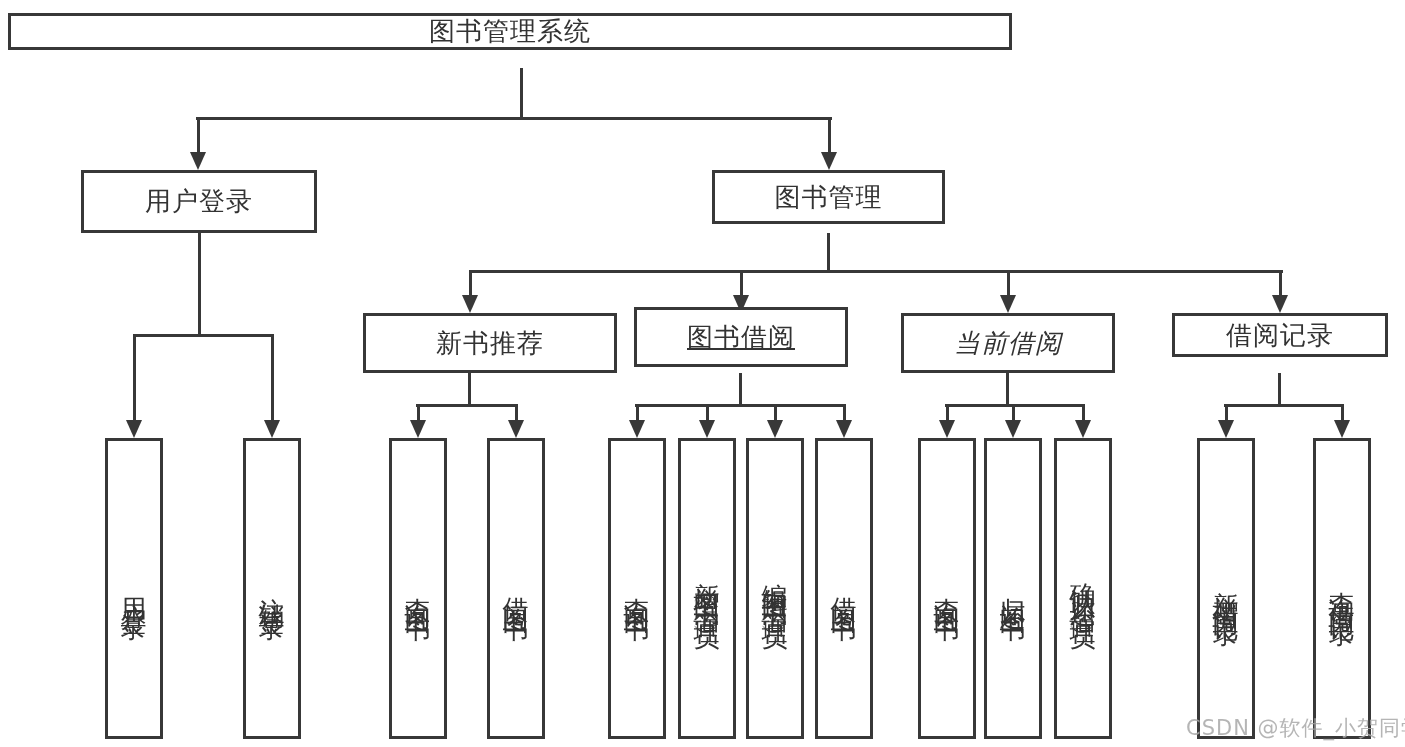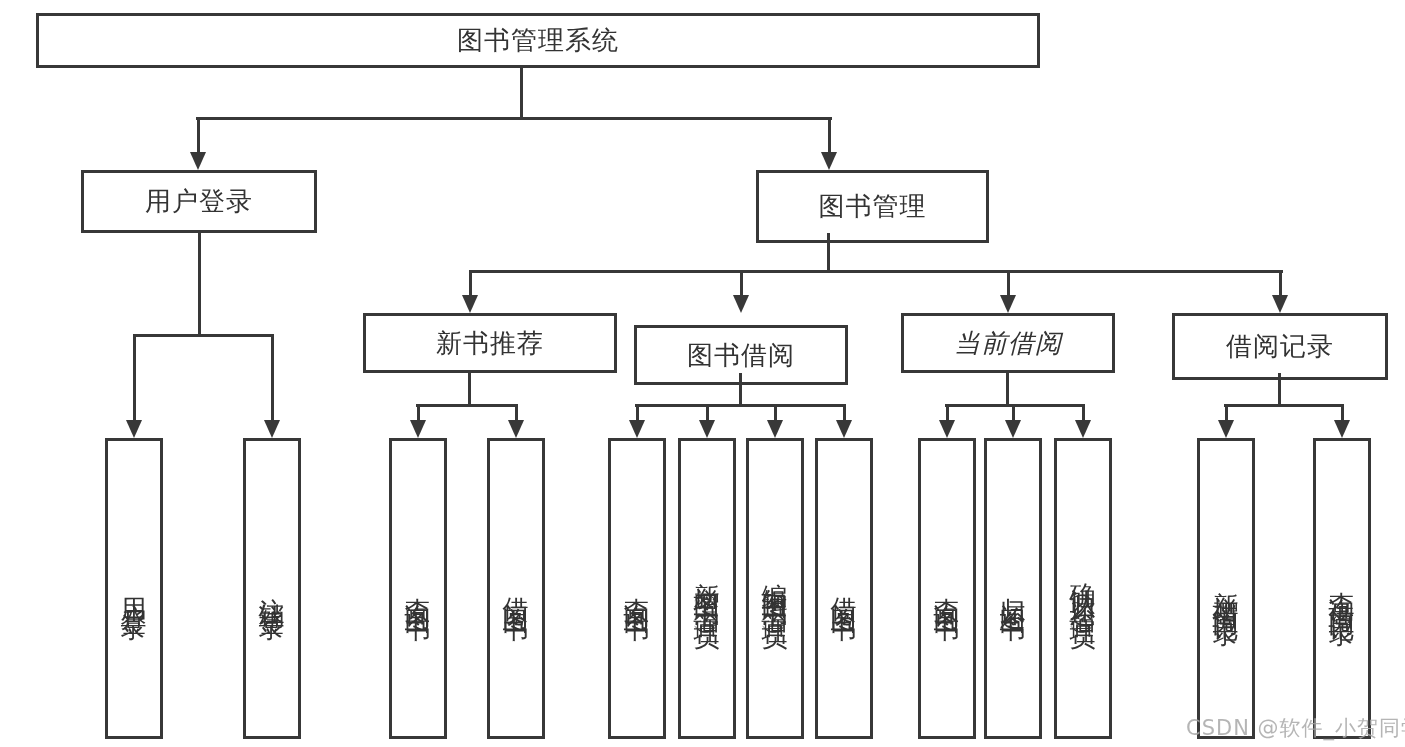--- a/index.html
+++ b/index.html
@@ -52,39 +52,39 @@
     letter-spacing:1px;
     z-index:5;
     white-space:nowrap;
   }
 </style>
 </head>
 <body>
 
 <div class="stage">
 
-  <div class="node" style="left:36px;top:13px;width:1004px;height:55px;">
+  <div class="node" style="left:8px;top:13px;width:1004px;height:37px;">
     <span>图书管理系统</span>
   </div>
 
   <div class="v-line" style="left:520px;top:68px;height:52px;"></div>
   <div class="h-line" style="left:196px;top:117px;width:636px;"></div>
   <div class="arrow" style="left:190px;top:118px;height:52px;">
     <div class="stem"></div>
       <div class="head"></div>
   </div>
   <div class="arrow" style="left:821px;top:118px;height:52px;">
     <div class="stem"></div>
       <div class="head"></div>
   </div>
 
   <div class="node" style="left:81px;top:170px;width:236px;height:63px;">
     <span>用户登录</span>
   </div>
-  <div class="node" style="left:712px;top:170px;width:233px;height:73px;margin-left:44px;">
+  <div class="node" style="left:712px;top:170px;width:233px;height:54px;">
     <span>图书管理</span>
   </div>
 
   <div class="v-line" style="left:198px;top:233px;height:103px;"></div>
   <div class="h-line" style="left:133px;top:334px;width:141px;"></div>
   <div class="arrow" style="left:126px;top:334px;height:104px;">
     <div class="stem"></div>
       <div class="head"></div>
   </div>
   <div class="arrow" style="left:264px;top:334px;height:104px;">
@@ -107,27 +107,27 @@
       <div class="head"></div>
   </div>
   <div class="arrow" style="left:1272px;top:270px;height:43px;">
     <div class="stem"></div>
       <div class="head"></div>
   </div>
 
   <div class="node" style="left:363px;top:313px;width:254px;height:60px;">
     <span>新书推荐</span>
   </div>
-  <div class="node" style="left:634px;top:325px;width:214px;height:60px;">
+  <div class="node" style="left:634px;top:307px;width:214px;height:60px;text-decoration:underline;">
     <span>图书借阅</span>
   </div>
   <div class="node" style="left:901px;top:313px;width:214px;height:60px;font-style:italic;">
     <span>当前借阅</span>
   </div>
-  <div class="node" style="left:1172px;top:313px;width:216px;height:67px;">
+  <div class="node" style="left:1172px;top:313px;width:216px;height:44px;">
     <span>借阅记录</span>
   </div>
 
   <div class="v-line" style="left:468px;top:373px;height:33px;"></div>
   <div class="h-line" style="left:416px;top:404px;width:102px;"></div>
   <div class="arrow" style="left:410px;top:404px;height:34px;">
     <div class="stem"></div>
       <div class="head"></div>
   </div>
   <div class="arrow" style="left:508px;top:404px;height:34px;">

